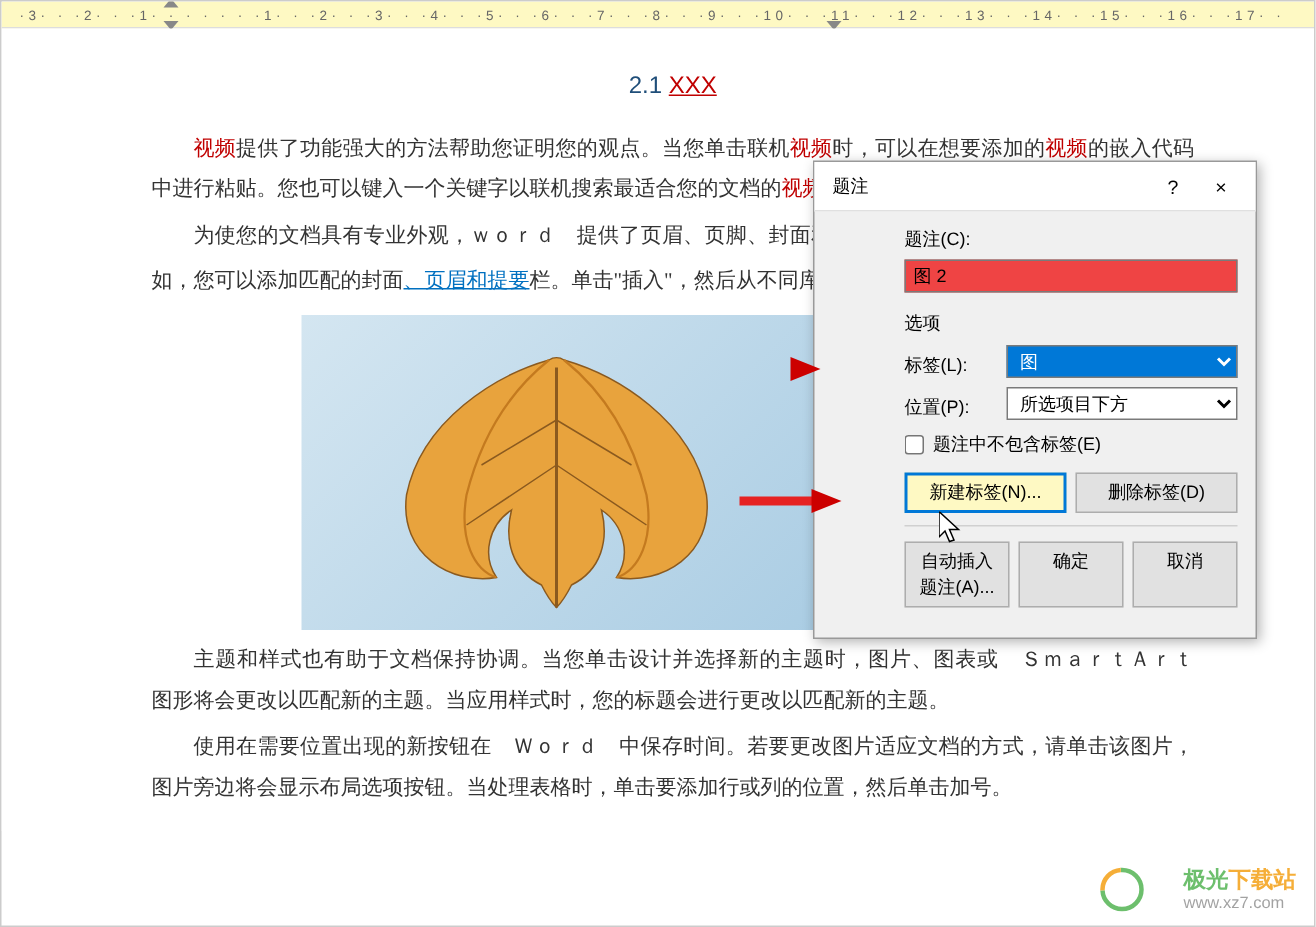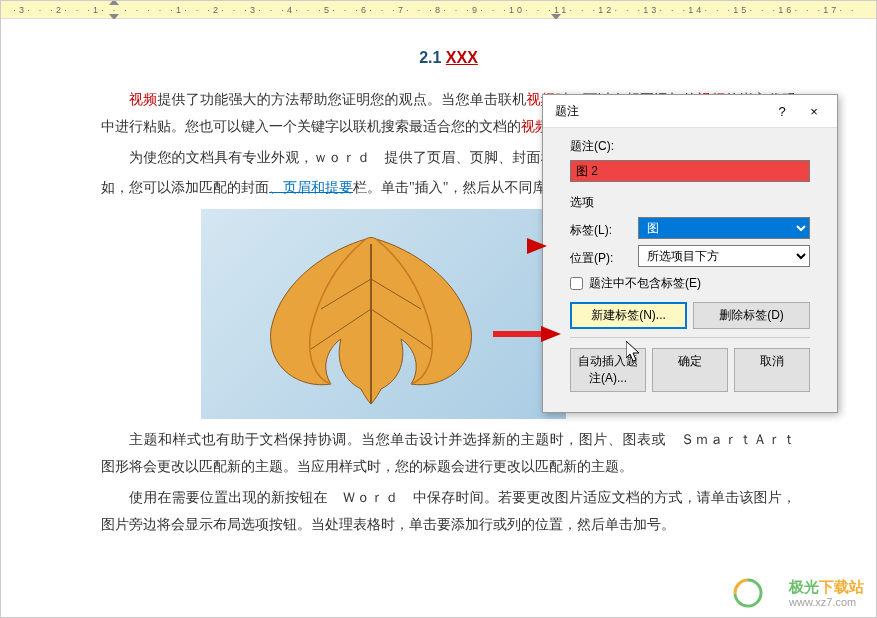--- a/index.html
+++ b/index.html
@@ -41,21 +41,21 @@
       top: -2px;
     }
     .document {
       padding: 30px 80px 10px 100px;
       background: #fff;
       position: relative;
     }
     .heading {
       text-align: center;
       font-size: 16px;
-      font-weight: bold;
+      font-weight: normal;
       color: #1f4e79;
       margin-bottom: 20px;
     }
     .heading .xxx { color: #c00000; text-decoration: underline; }
     .paragraph {
       font-size: 14px;
       line-height: 1.9;
       color: #333;
       text-align: justify;
       text-indent: 2em;
@@ -78,21 +78,21 @@
       top: 20px;
       width: 250px;
       height: 180px;
     }
     .leaf svg { width: 100%; height: 100%; }
     
     
     .dialog {
       position: absolute;
       left: 541px;
-      top: 93px;
+      top: 106px;
       width: 296px;
       background: #f0f0f0;
       border: 1px solid #999;
       box-shadow: 2px 2px 8px rgba(0,0,0,0.3);
     }
     .dialog-titlebar {
       display: flex;
       justify-content: space-between;
       align-items: center;
       padding: 6px 8px 6px 12px;
@@ -103,21 +103,21 @@
     .dialog-controls { display: flex; gap: 2px; }
     .dialog-controls span {
       width: 30px;
       height: 20px;
       display: flex;
       align-items: center;
       justify-content: center;
       cursor: pointer;
       font-size: 13px;
     }
-    .dialog-body { padding: 10px 27px 12px; }
+    .dialog-body { padding: 10px 12px 12px; margin-left: 48px; }
     .field-label { font-size: 12px; margin-bottom: 5px; display: block; }
     .text-input {
       width: 100%;
       padding: 3px 5px;
       border: 1px solid #7a7a7a;
       font-size: 12px;
       background: #ef4444;
       margin-bottom: 8px;
     }
     .section-label { font-size: 12px; margin: 4px 0 6px; }

